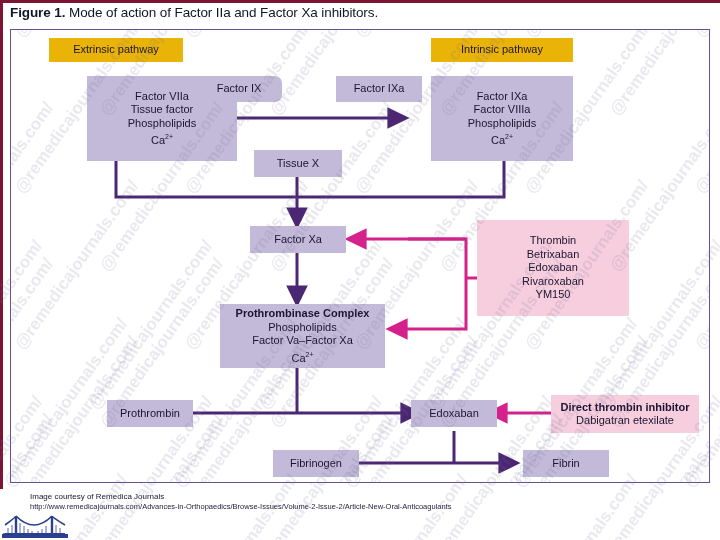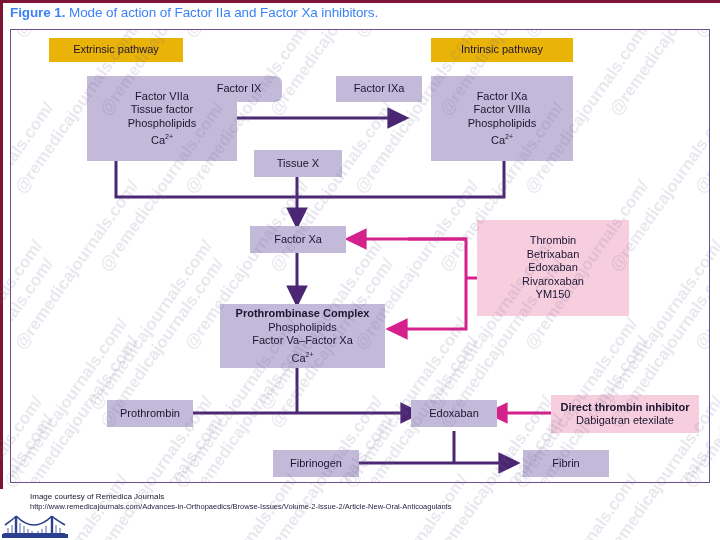--- a/index.html
+++ b/index.html
@@ -10,21 +10,21 @@
     position:relative;
   }
   
   #slide{position:absolute;inset:0;background:#fff;}
   .edge-top{position:absolute;left:0;top:0;width:720px;height:3px;background:#7d1434;}
   .edge-left{position:absolute;left:0;top:0;width:3px;height:489px;background:#7d1434;}
 
   
   #caption{
     position:absolute;left:10px;top:5px;width:690px;height:22px;
-    font-size:13.5px;color:#3b82f6;letter-spacing:-0.1px;white-space:nowrap;
+    font-size:13.5px;color:#0f172a;letter-spacing:-0.1px;white-space:nowrap;
   }
   #caption b{font-weight:bold;}
 
   
   #figure{
     position:absolute;left:10px;top:29px;width:698px;height:452px;
     border:1px solid #6b4f8f;background:#fff;overflow:hidden;
   }
 
   

